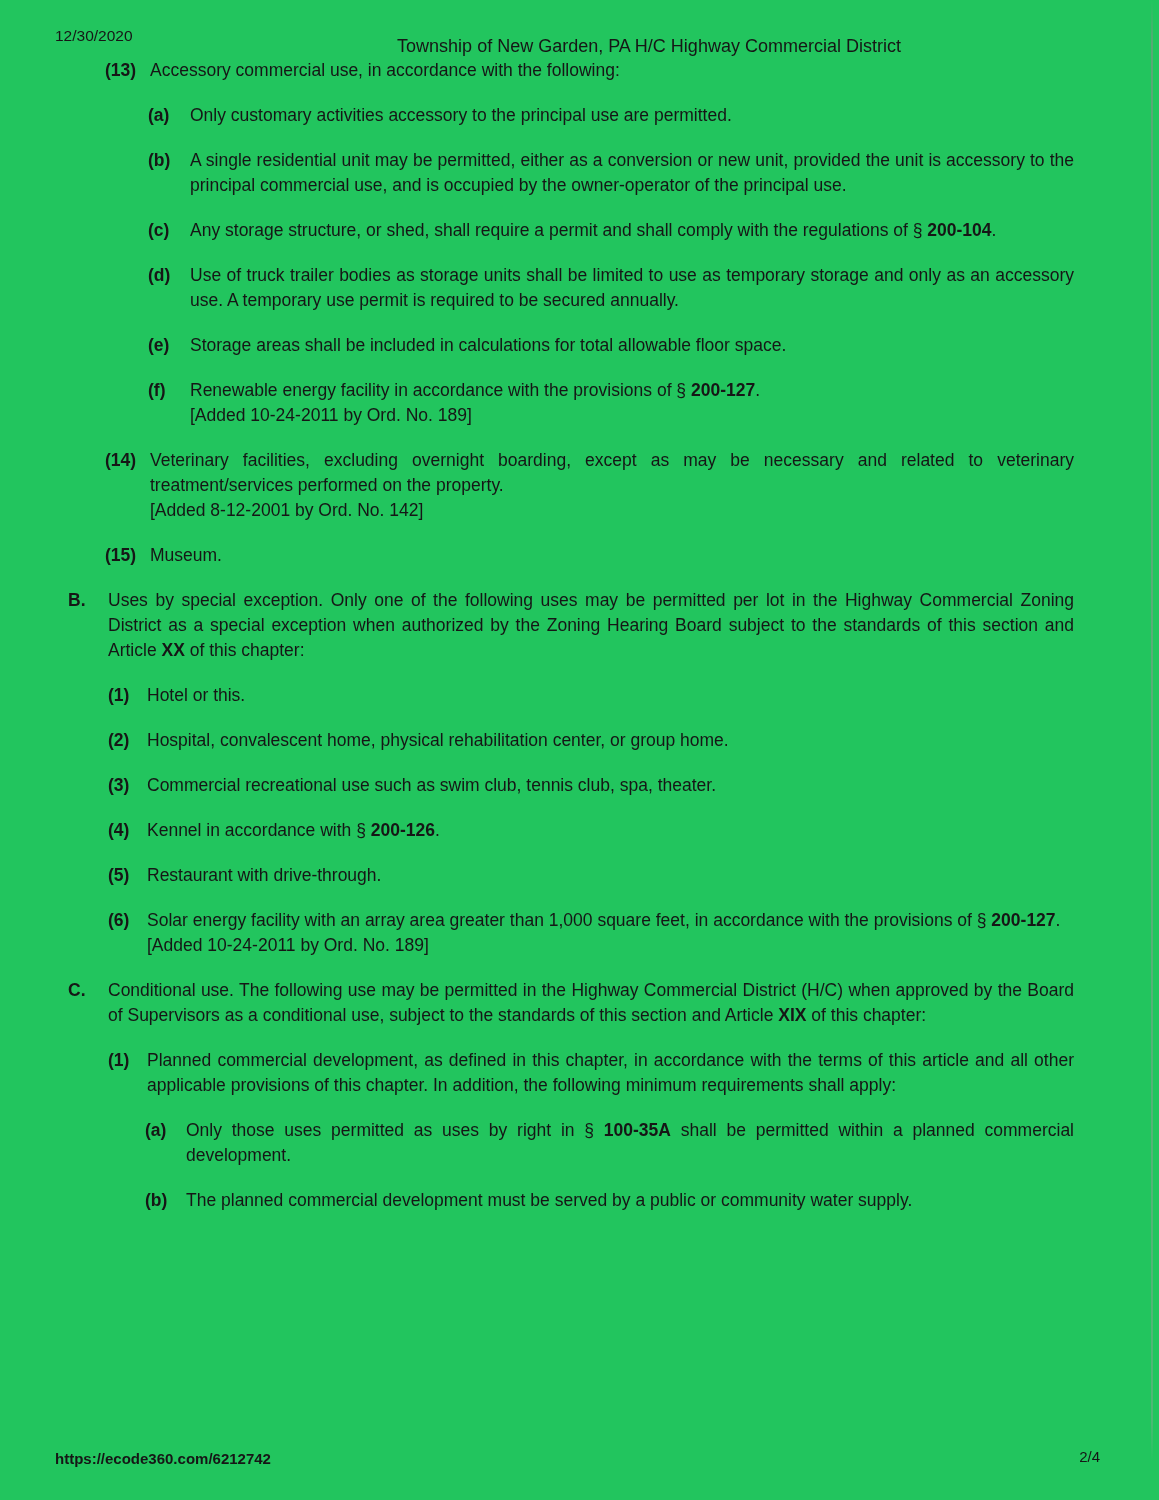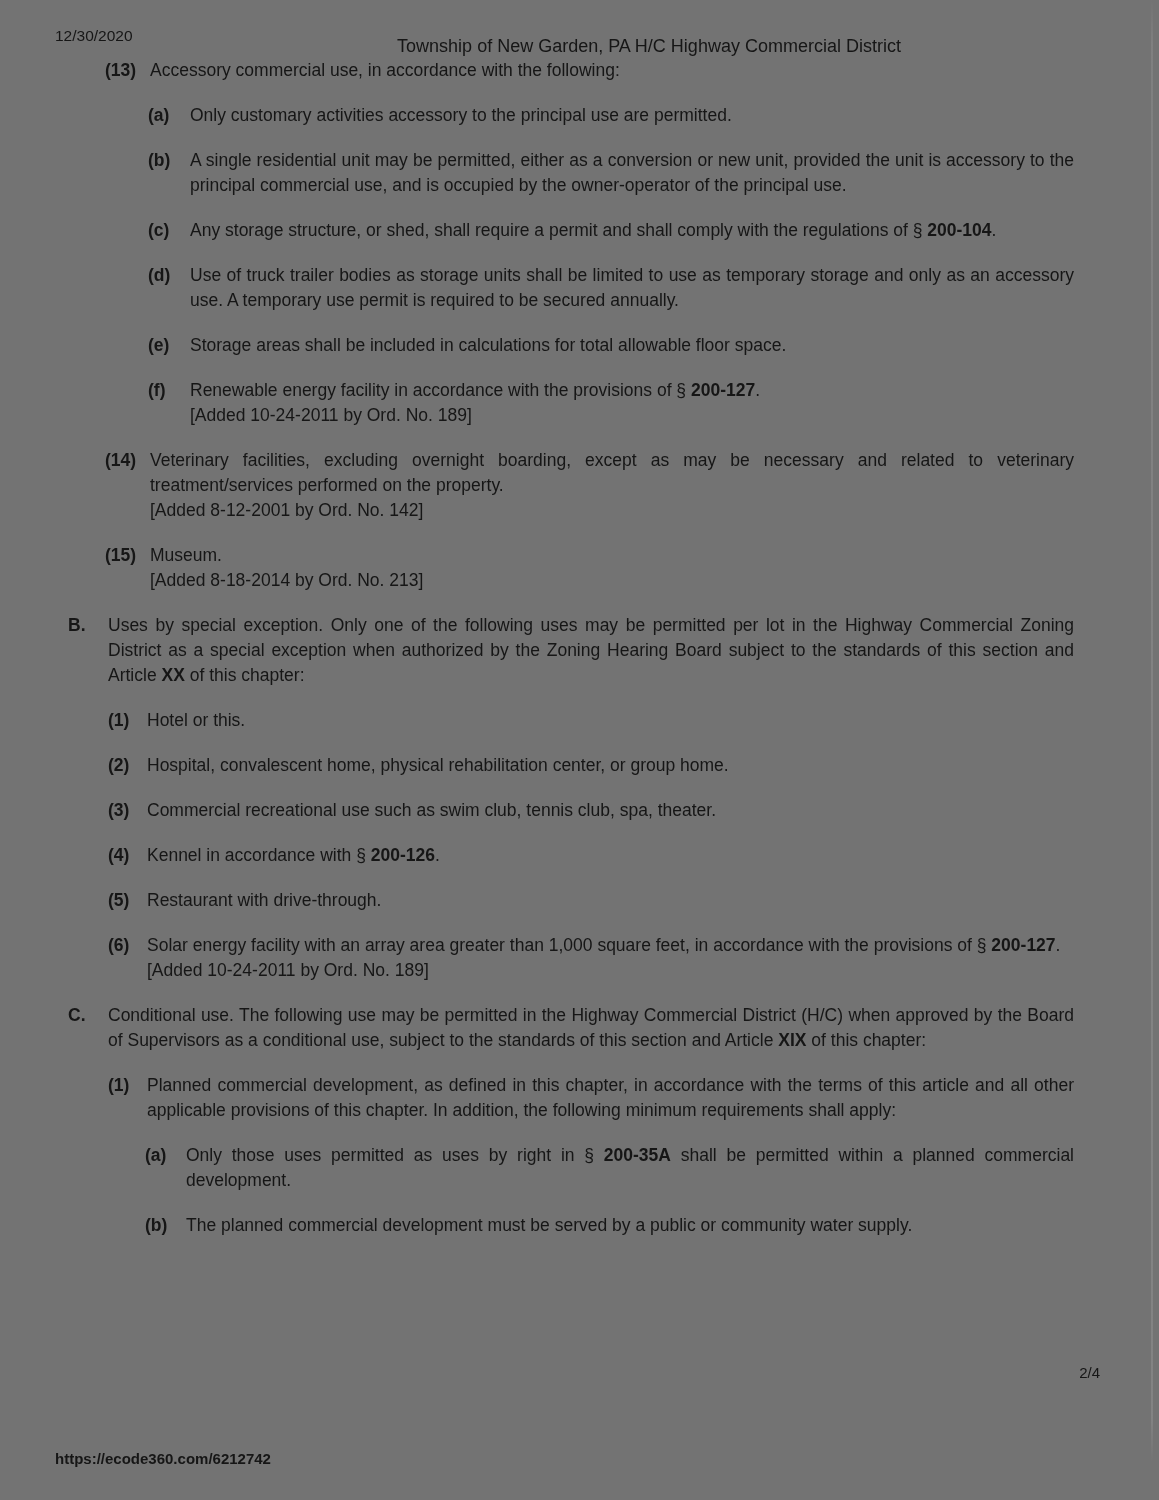--- a/index.html
+++ b/index.html
@@ -3,21 +3,21 @@
 <meta charset="utf-8">
 <style>
   html, body { margin: 0; padding: 0; }
   body {
     width: 1159px; height: 1500px;
     background: #ffffff;
     font-family: "Liberation Sans", sans-serif;
     color: #161616;
     position: relative;
   }
-  .page { position: absolute; inset: 0; overflow: hidden; background: #737373; }
+  .page { position: absolute; inset: 0; overflow: hidden; background: #22c55e; }
 
   
   .header-date {
     position: absolute; left: 55px; top: 26px;
     font-size: 15.5px; line-height: 20px; white-space: nowrap;
   }
   .header-title {
     position: absolute; left: 649px; top: 36px;
     transform: translateX(-50%);
     font-size: 18px; line-height: 20px; white-space: nowrap;
@@ -50,21 +50,21 @@
       rgba(160,160,160,0.35) 97%,
       rgba(160,160,160,0.0) 100%);
   }
 
   
   .footer-url {
     position: absolute; left: 55px; top: 1449px;
     font-size: 15px; line-height: 20px; white-space: nowrap; font-weight: bold;
   }
   .footer-page {
-    position: absolute; right: 59px; top: 1363px;
+    position: absolute; right: 59px; top: 1447px;
     font-size: 15px; line-height: 20px; white-space: nowrap;
   }
 </style>
 </head>
 <body>
 
 <div class="page">
 
   <div class="header-date">12/30/2020</div>
   <div class="header-title">Township of New Garden, PA H/C Highway Commercial District</div>
@@ -111,21 +111,20 @@
     <div class="item lvl-a">
       <span class="lbl">(14)</span>
       <div class="txt"><span>Veterinary facilities, excluding overnight boarding, except as may be necessary and related to veterinary treatment/services performed on the property.</span>
         <div class="note">[Added 8-12-2001 by Ord. No. 142]</div>
       </div>
     </div>
 
     <div class="item lvl-a">
       <span class="lbl">(15)</span>
       <div class="txt"><span>Museum.</span>
-        <div class="note">[Added 8-18-2014 by Ord. No. 213]</div>
       </div>
     </div>
 
     <div class="item lvl-s">
       <span class="lbl">B.</span>
       <div class="txt"><span>Uses by special exception. Only one of the following uses may be permitted per lot in the Highway Commercial Zoning District as a special exception when authorized by the Zoning Hearing Board subject to the standards of this section and Article </span><span class="ref">XX</span><span> of this chapter:</span>
       </div>
     </div>
 
     <div class="item lvl-n">
@@ -166,21 +165,21 @@
       </div>
     </div>
 
     <div class="item lvl-n">
       <span class="lbl">(1)</span>
       <div class="txt"><span>Planned commercial development, as defined in this chapter, in accordance with the terms of this article and all other applicable provisions of this chapter. In addition, the following minimum requirements shall apply:</span></div>
     </div>
 
     <div class="item lvl-c">
       <span class="lbl">(a)</span>
-      <div class="txt"><span>Only those uses permitted as uses by right in § </span><span class="ref">200-35A</span><span> shall be permitted within a planned commercial development.</span></div>
+      <div class="txt"><span>Only those uses permitted as uses by right in § </span><span class="ref">100-35A</span><span> shall be permitted within a planned commercial development.</span></div>
     </div>
 
     <div class="item lvl-c">
       <span class="lbl">(b)</span>
       <div class="txt"><span>The planned commercial development must be served by a public or community water supply.</span></div>
     </div>
 
   </div>
 
   <div class="artifact"></div>

